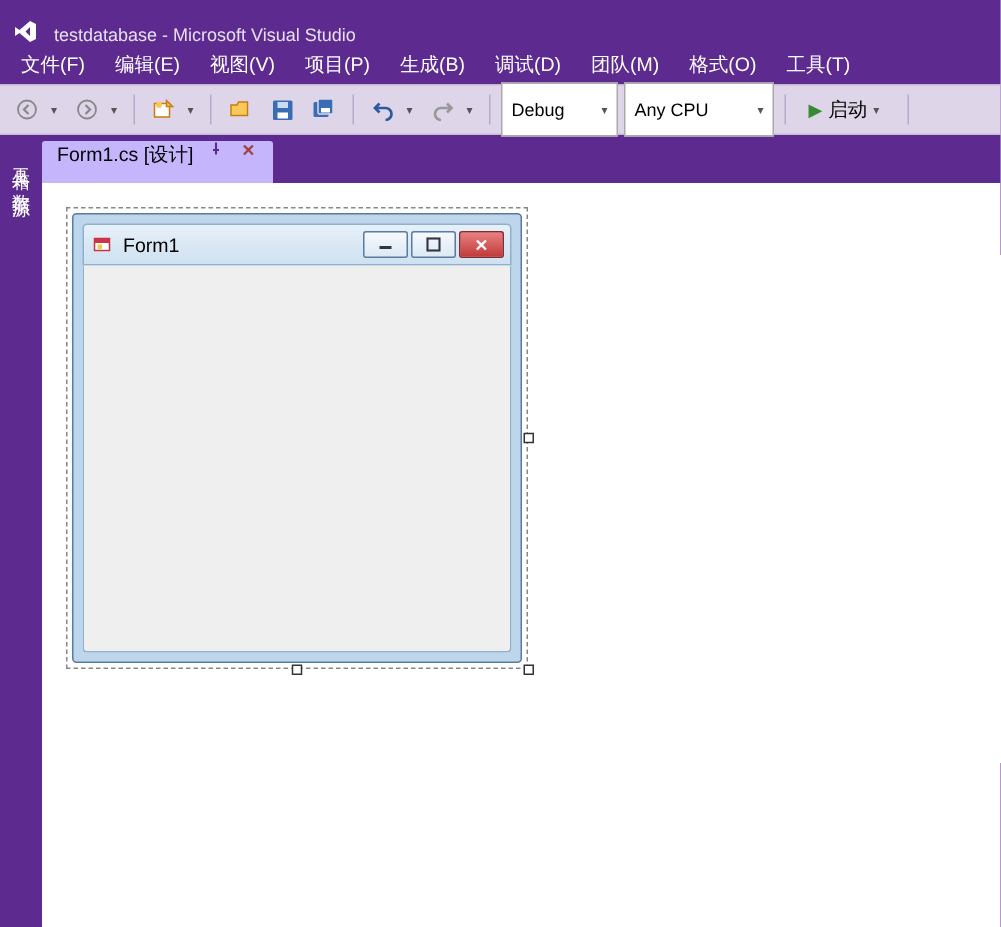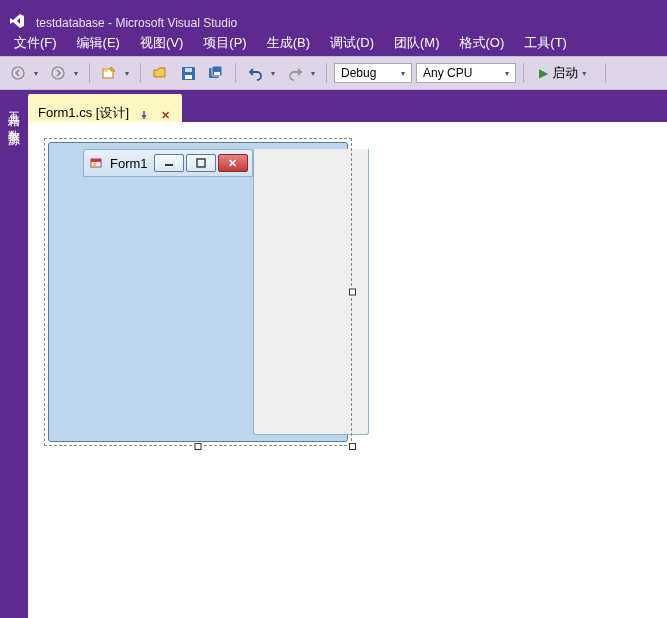--- a/index.html
+++ b/index.html
@@ -63,21 +63,21 @@
     }
     .tb-sep { width: 1px; height: 20px; background: #b8a9cc; margin: 0 3px; }
     .tb-dropdown-arrow {
       width: 8px;
       display: inline-flex;
       align-items: center;
       font-size: 8px;
       color: #555;
     }
     .tb-combo {
-      height: 20px;
+      height: 36px;
       background: #fff;
       border: 1px solid #aaa;
       display: inline-flex;
       align-items: center;
       padding: 0 6px;
       font-size: 12px;
       min-width: 70px;
       cursor: pointer;
     }
     .tb-combo .arrow { margin-left: auto; font-size: 8px; color: #555; }
@@ -119,24 +119,24 @@
       display: flex;
       flex-direction: column;
       margin: 4px 0 0 4px;
     }
     .doc-tabs {
       height: 28px;
       display: flex;
       align-items: stretch;
     }
     .doc-tab {
-      background: #fef9c3;
+      background: #c4b5fd;
       color: #000;
       display: inline-flex;
-      align-items: flex-end;
+      align-items: flex-start;
       padding: 0 10px;
       gap: 8px;
       font-size: 13px;
       cursor: pointer;
       border-top-left-radius: 2px;
       border-top-right-radius: 2px;
     }
     .doc-tab .pin, .doc-tab .close {
       font-size: 11px;
       color: #5d2b90;
@@ -174,22 +174,21 @@
     .winform {
       width: 100%; height: 100%;
       border: 1px solid #5a7ca0;
       background: #bdd6eb;
       padding: 6px;
       border-radius: 3px;
     }
     .winform-inner {
       width: 100%; height: 100%;
       display: flex;
-      flex-direction: row;
-      margin-left: 28px;
+      flex-direction: column;
     }
     .wf-titlebar {
       height: 28px;
       background: linear-gradient(#e6f0f9, #cfe1f0);
       border: 1px solid #8fb0ce;
       border-radius: 3px 3px 0 0;
       display: flex;
       align-items: center;
       padding: 0 4px 0 6px;
       gap: 6px;

